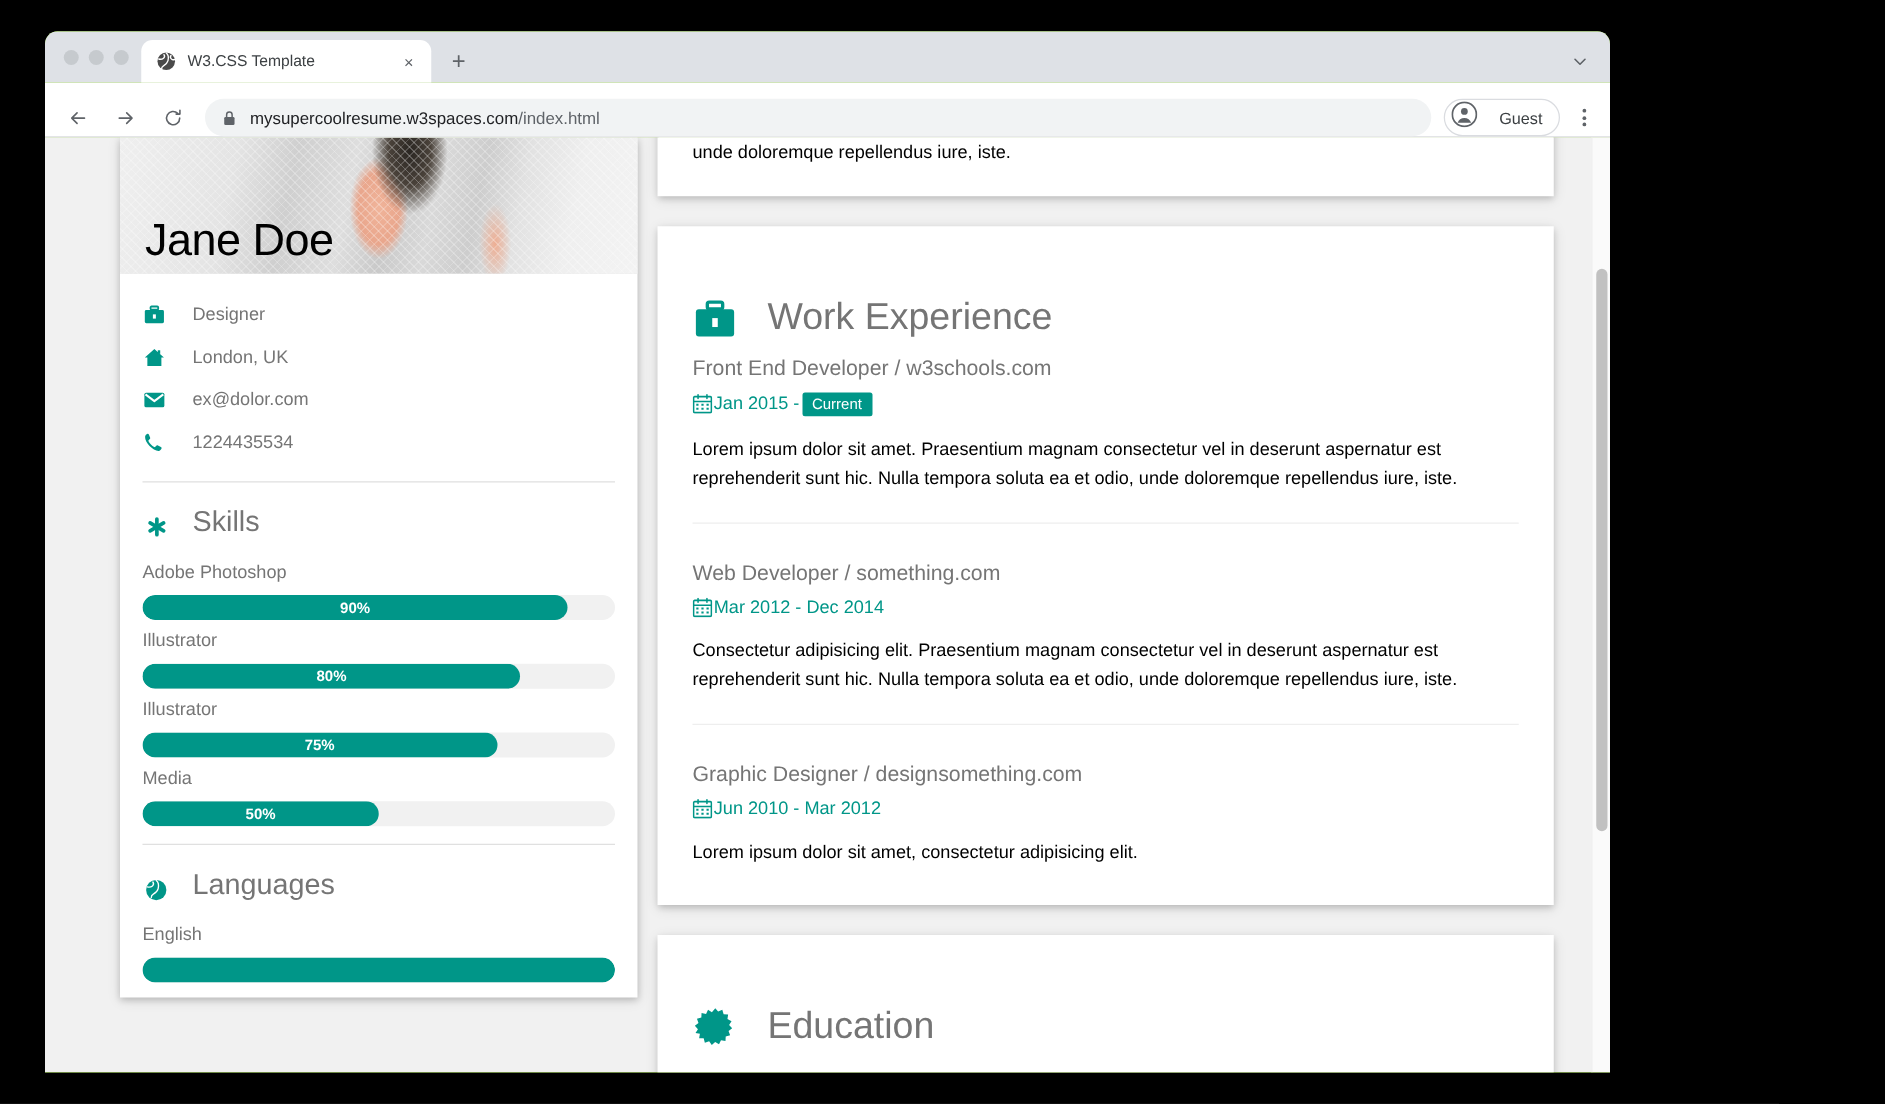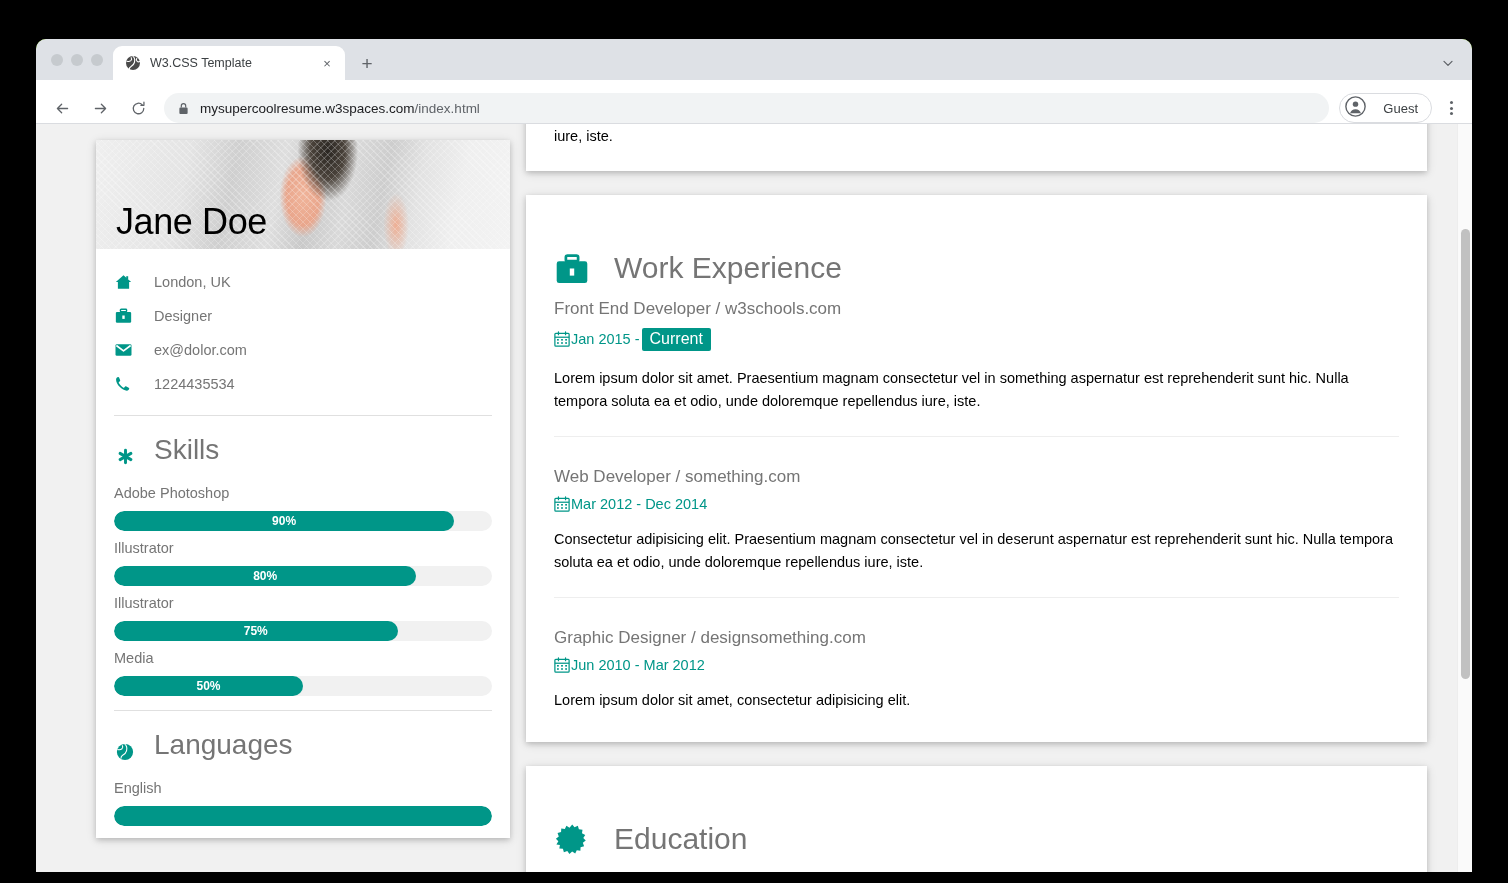--- a/index.html
+++ b/index.html
@@ -6,22 +6,22 @@
   html, body {
     width: 1508px; height: 883px;
     background: #000000;
     font-family: "Liberation Sans", sans-serif;
     overflow: hidden;
   }
 
   
   .browser-window {
     position: absolute;
-    left: 36px; top: 39px;
-    width: 1436px; height: 833px;
+    left: 36px; top: 25px;
+    width: 1252px; height: 833px;
     background: #84cc16;
     border-radius: 10px 10px 0 0;
     overflow: hidden;
     box-shadow: 0 2px 14px rgba(0,0,0,.35);
   }
 
   
   .tabstrip {
     position: relative;
     height: 41px;
@@ -119,21 +119,20 @@
     gap: 0;
   }
 
   
   .left-col { width: 474px; flex: 0 0 474px; padding-left: 60px; }
   .right-col { flex: 1 1 auto; padding: 0 45px 0 16px; }
 
   .card {
     background: #ffffff;
     box-shadow: 0 2px 5px 0 rgba(0,0,0,0.16), 0 2px 10px 0 rgba(0,0,0,0.12);
-    margin-top: 16px;
   }
 
   
   .profile-hero {
     position: relative;
     height: 109px;
     overflow: hidden;
     background: #e8e8e8;
   }
   .hero-photo {
@@ -184,21 +183,21 @@
     display: flex; align-items: flex-end;
     gap: 18px;
     padding: 18px 0 10px 0;
   }
   .section-head .sh-icon {
     width: 22px; flex: 0 0 22px;
     display: flex; align-items: center; justify-content: center;
     color: #009688;
   }
   .section-head .sh-title {
-    font-size: 28px; color: #757575; font-weight: normal;
+    font-size: 23px; color: #757575; font-weight: normal;
   }
 
   .skill-label { font-size: 14.5px; color: #757575; padding: 9px 0 10px 0; }
   .bar-track {
     height: 20px;
     background: #f1f1f1;
     border-radius: 10px;
     overflow: hidden;
   }
   .bar-fill {
@@ -221,21 +220,21 @@
   .job-title { font-size: 17px; color: #757575; padding-bottom: 9px; }
   .job-date {
     display: flex; align-items: center; 
     font-size: 14.5px; color: #009688;
     padding-bottom: 16px;
   }
   .job-date .cal-icon { width: 17px; flex: 0 0 17px; display: flex; color: #009688; }
   .badge {
     display: inline-block;
     background: #009688; color: #ffffff;
-    font-size: 16px;
+    font-size: 12px;
     padding: 2px 8px 3px 8px;
     border-radius: 2px;
     margin-left: 2px;
     text-align: right;
   }
   .job-divider { height: 1px; background: #eeeeee; margin: 22px 0 24px 0; }
 
   .section-head.big { padding: 30px 0 8px 0; gap: 24px; }
   .section-head.big .sh-icon { width: 36px; flex: 0 0 36px; }
   .section-head.big .sh-title { font-size: 30px; color: #757575; }
@@ -344,35 +343,35 @@
             <div class="hero-photo"></div>
             <div class="hero-name">Jane Doe</div>
           </div>
 
           <div class="card-body">
 
             <ul class="contact-list">
               <li class="contact-item">
                 <span class="contact-icon">
                   <svg viewBox="0 0 20 18" width="17" height="16">
-                    <path d="M10 1L1 9h2.4v8h13.2V9H19L10 1z" fill="currentColor"></path>
-                    <rect x="13.2" y="2.2" width="2.3" height="3.4" fill="currentColor"></rect>
-                  </svg>
-                </span>
-                <span>London, UK</span>
+                    <rect x="6.4" y="1" width="7.2" height="3" rx="0.9" fill="none" stroke="currentColor" stroke-width="1.7"></rect>
+                    <rect x="1" y="4.2" width="18" height="12.6" rx="1.4" fill="currentColor"></rect>
+                    <rect x="8.6" y="8.4" width="2.8" height="4" fill="#ffffff"></rect>
+                  </svg>
+                </span>
+                <span>Designer</span>
               </li>
               <li class="contact-item">
                 <span class="contact-icon">
                   <svg viewBox="0 0 20 18" width="17" height="16">
-                    <rect x="6.4" y="1" width="7.2" height="3" rx="0.9" fill="none" stroke="currentColor" stroke-width="1.7"></rect>
-                    <rect x="1" y="4.2" width="18" height="12.6" rx="1.4" fill="currentColor"></rect>
-                    <rect x="8.6" y="8.4" width="2.8" height="4" fill="#ffffff"></rect>
-                  </svg>
-                </span>
-                <span>Designer</span>
+                    <path d="M10 1L1 9h2.4v8h13.2V9H19L10 1z" fill="currentColor"></path>
+                    <rect x="13.2" y="2.2" width="2.3" height="3.4" fill="currentColor"></rect>
+                  </svg>
+                </span>
+                <span>London, UK</span>
               </li>
               <li class="contact-item">
                 <span class="contact-icon">
                   <svg viewBox="0 0 20 15" width="17" height="14">
                     <rect x="0.6" y="0.6" width="18.8" height="13.8" rx="1.6" fill="currentColor"></rect>
                     <path d="M1.6 2.2L10 8.6l8.4-6.4" stroke="#ffffff" stroke-width="1.9" fill="none" stroke-linejoin="round"></path>
                   </svg>
                 </span>
                 <span>ex@dolor.com</span>
               </li>
@@ -485,21 +484,21 @@
                         <rect x="12.6" y="9" width="2" height="1.8"></rect>
                         <rect x="3.4" y="12.6" width="2" height="1.8"></rect>
                         <rect x="8" y="12.6" width="2" height="1.8"></rect>
                         <rect x="12.6" y="12.6" width="2" height="1.8"></rect>
                       </g>
                   </svg>
                 </span>
                 <span>Jan 2015 -</span>
                 <span class="badge">Current</span>
               </div>
-              <p class="body-text">Lorem ipsum dolor sit amet. Praesentium magnam consectetur vel in something aspernatur est reprehenderit sunt hic. Nulla tempora soluta ea et odio, unde doloremque repellendus iure, iste.</p>
+              <p class="body-text">Lorem ipsum dolor sit amet. Praesentium magnam consectetur vel in deserunt aspernatur est reprehenderit sunt hic. Nulla tempora soluta ea et odio, unde doloremque repellendus iure, iste.</p>
             </div>
 
             <div class="job-divider"></div>
 
             <div class="job">
               <div class="job-title">Web Developer / something.com</div>
               <div class="job-date">
                 <span class="cal-icon">
                   <svg viewBox="0 0 18 18" width="16" height="16">
                     <rect x="1" y="2.6" width="16" height="14.4" rx="1" fill="none" stroke="currentColor" stroke-width="1.4"></rect>

